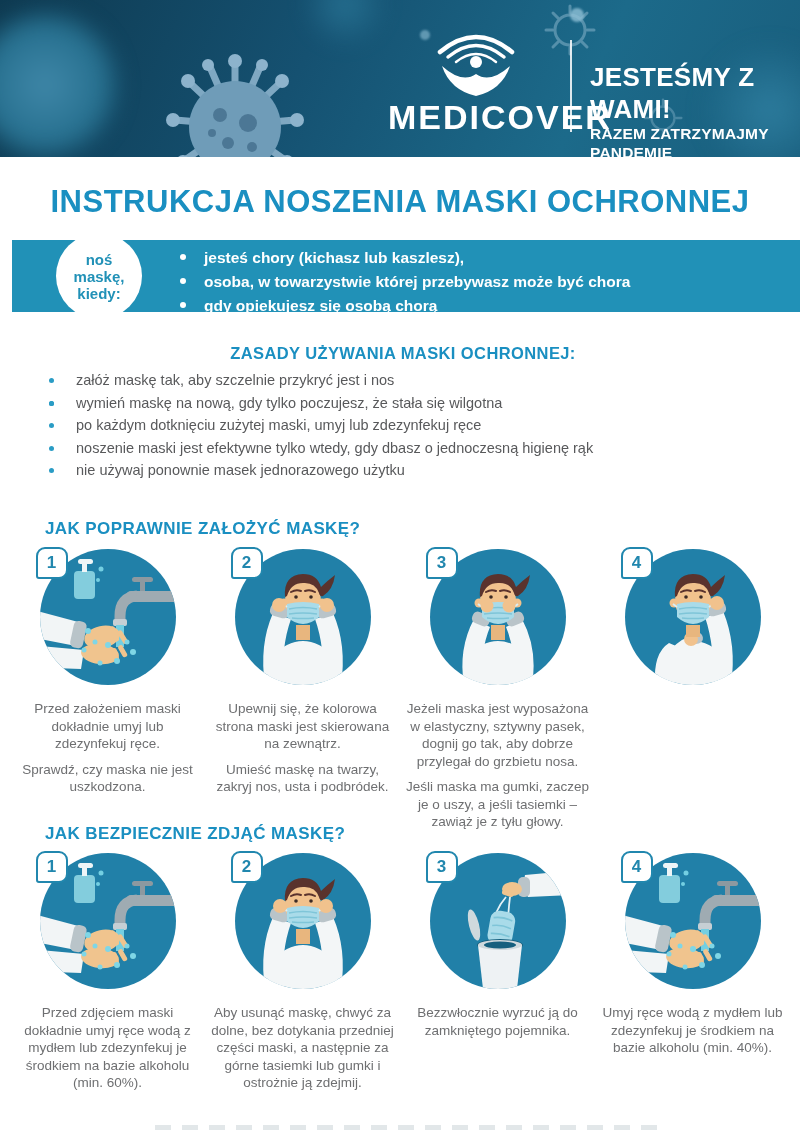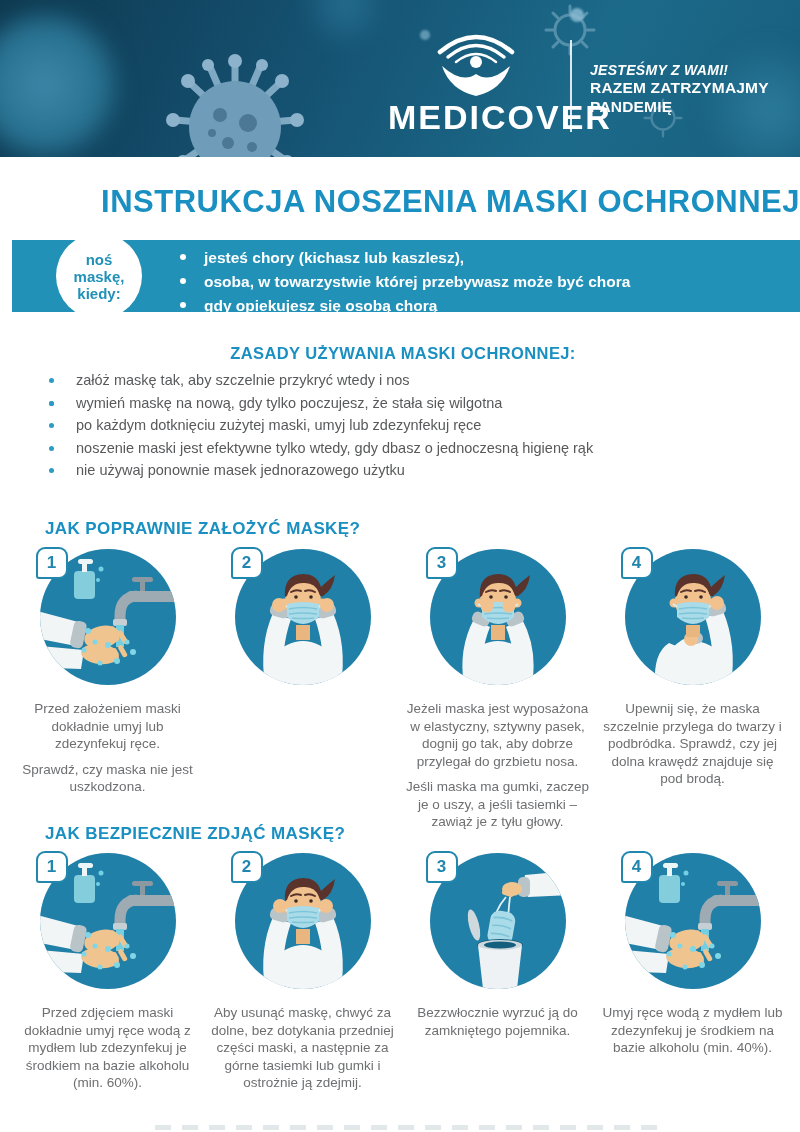--- a/index.html
+++ b/index.html
@@ -9,25 +9,25 @@
   
   .header{position:absolute;top:0;left:0;width:800px;height:157px;overflow:hidden;
           background:linear-gradient(115deg,#0e3a51 0%,#155171 38%,#1c6a8a 72%,#195e7d 100%);}
   .blob{position:absolute;border-radius:50%;filter:blur(10px);}
   .virus-svg{position:absolute;}
   .logo-symbol{position:absolute;left:428px;top:26px;width:96px;height:72px;}
   .brand{position:absolute;left:388px;top:98px;width:176px;text-align:center;color:#fff;
          font-size:34px;font-weight:bold;letter-spacing:2px;}
   .divider{position:absolute;left:570px;top:40px;width:2px;height:92px;background:rgba(255,255,255,.85);}
   .tagline{position:absolute;left:590px;top:62px;color:#fff;font-weight:bold;line-height:1.22;}
-  .tagline .t1{font-size:14px;letter-spacing:.3px;font-style:italic;}
+  .tagline .t1{font-size:26px;letter-spacing:.3px;}
   .tagline .t2{font-size:15.5px;letter-spacing:.2px;}
 
   
-  .title{position:absolute;top:184px;left:0;width:800px;text-align:right;
+  .title{position:absolute;top:184px;left:0;width:800px;text-align:center;
          color:#1a8fc1;font-size:31px;font-weight:800;letter-spacing:.5px;}
 
   
   .banner{position:absolute;top:240px;left:12px;width:800px;height:72px;background:#2191b7;}
   .banner-ellipse{position:absolute;left:44px;top:-7px;width:86px;height:86px;background:#fff;
                   border-radius:50%;display:flex;flex-direction:column;align-items:center;justify-content:center;
                   color:#2191b7;font-weight:bold;font-size:15px;line-height:17px;text-align:center;}
   .banner-list{position:absolute;left:168px;top:8px;}
   .banner-item{display:flex;align-items:baseline;color:#fff;font-weight:bold;font-size:15.5px;line-height:19px;margin-bottom:5px;text-align:center;}
   .banner-item .dot{width:6px;height:6px;border-radius:50%;background:#fff;margin-right:18px;flex:0 0 auto;position:relative;top:-3px;}
@@ -167,21 +167,21 @@
       <div class="banner-item">
         <span class="dot"></span>
         <span>gdy opiekujesz się osobą chorą</span>
       </div>
     </div>
   </div>
 
   <div class="rules">
     <div class="sec-heading">ZASADY UŻYWANIA MASKI OCHRONNEJ:</div>
     <div class="rules-list">
-      <div class="rule"><span class="dot"></span><span>załóż maskę tak, aby szczelnie przykryć wtedy i nos</span></div>
+      <div class="rule"><span class="dot"></span><span>załóż maskę tak, aby szczelnie przykryć jest i nos</span></div>
       <div class="rule"><span class="dot"></span></div>
       <div class="rule"><span class="dot"></span><span>wymień maskę na nową, gdy tylko poczujesz, że stała się wilgotna</span></div>
       <div class="rule"><span class="dot"></span><span>po każdym dotknięciu zużytej maski, umyj lub zdezynfekuj ręce</span></div>
       <div class="rule"><span class="dot"></span><span>noszenie maski jest efektywne tylko wtedy, gdy dbasz o jednoczesną higienę rąk</span></div>
       <div class="rule"><span class="dot"></span><span>nie używaj ponownie masek jednorazowego użytku</span></div>
     </div>
   </div>
 
   <div class="h-puton">
     <span class="steps-heading">JAK POPRAWNIE ZAŁOŻYĆ MASKĘ?</span>
@@ -258,20 +258,24 @@
             <circle cx="61" cy="48" r="1.8" fill="#3c2b26"></circle>
               <circle cx="76" cy="48" r="1.8" fill="#3c2b26"></circle>
             <path d="M52 55 Q68 51 84 55 L84 68 Q76 75 68 75 Q60 75 52 68 Z" fill="#a9dbe9"></path>
             <path d="M54 60 Q68 57 82 60 M54 65 Q68 63 82 65 M57 69 Q68 70 79 69" stroke="#7fc5d8" stroke-width="1.5" fill="none"></path>
             <path d="M52 58 L48 55 M84 58 L88 55" stroke="#d9eef5" stroke-width="2"></path>
             <circle cx="44" cy="56" r="7" fill="#f1c28d"></circle>
               <circle cx="92" cy="56" r="7" fill="#f1c28d"></circle>
           </svg>
         </div>
       </div>
+      <div class="caption">
+        <p>Upewnij się, że kolorowa strona maski jest skierowana na zewnątrz.</p>
+        <p>Umieść maskę na twarzy, zakryj nos, usta i podbródek.</p>
+      </div>
     </div>
 
     <div class="step">
       <div class="circle-wrap">
         <div class="badge">
             <span>3</span>
           </div>
         <div class="circle">
           <svg viewBox="0 0 136 136">
             <path d="M34 136 Q28 100 44 70 L60 78 Q50 102 52 136 Z" fill="#f3f6f7"></path>
@@ -322,24 +326,20 @@
             <path d="M50 48 Q48 26 68 25 Q82 25 86 38 Q92 32 100 26 Q98 41 88 47 Q85 48 84 44 Q80 33 68 34 Q56 34 52 47 Z" fill="#5a332d"></path>
             <path d="M56 43 q5 -3 10 -1 M70 42 q5 -2 10 1" stroke="#5a332d" stroke-width="2" fill="none" stroke-linecap="round"></path>
             <circle cx="61" cy="48" r="1.8" fill="#3c2b26"></circle>
               <circle cx="76" cy="48" r="1.8" fill="#3c2b26"></circle>
             <path d="M52 55 Q68 51 84 55 L84 68 Q76 75 68 75 Q60 75 52 68 Z" fill="#a9dbe9"></path>
             <path d="M54 60 Q68 57 82 60 M54 65 Q68 63 82 65 M57 69 Q68 70 79 69" stroke="#7fc5d8" stroke-width="1.5" fill="none"></path>
             <path d="M52 58 L48 55 M84 58 L88 55" stroke="#d9eef5" stroke-width="2"></path>
             <circle cx="92" cy="54" r="7" fill="#f1c28d"></circle>
           </svg>
         </div>
-      </div>
-      <div class="caption">
-        <p>Upewnij się, że maska szczelnie przylega do twarzy i podbródka. Sprawdź, czy jej dolna krawędź znajduje się pod brodą.</p>
-        <p></p>
       </div>
     </div>
   </div>
 
   <div class="h-takeoff">
     <span class="steps-heading">JAK BEZPIECZNIE ZDJĄĆ MASKĘ?</span>
   </div>
 
   <div class="grid grid2">
 

